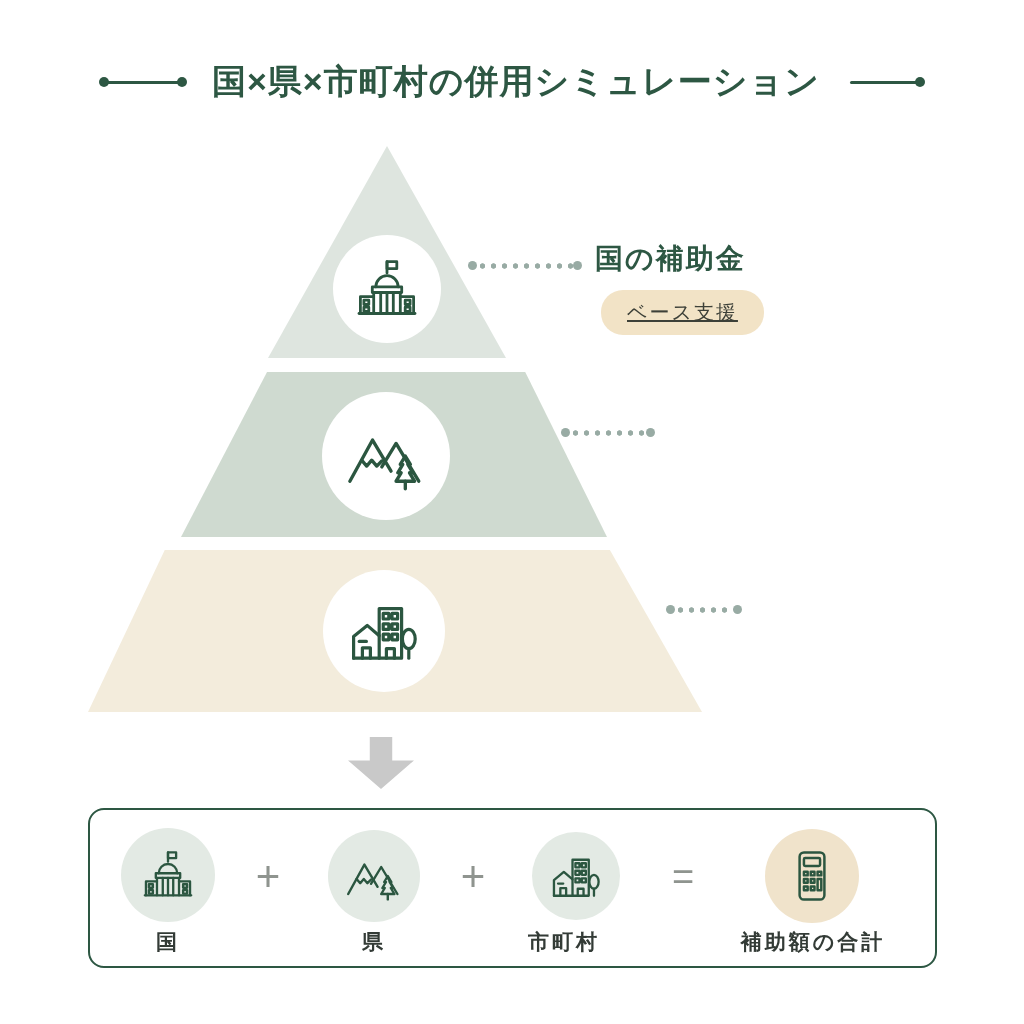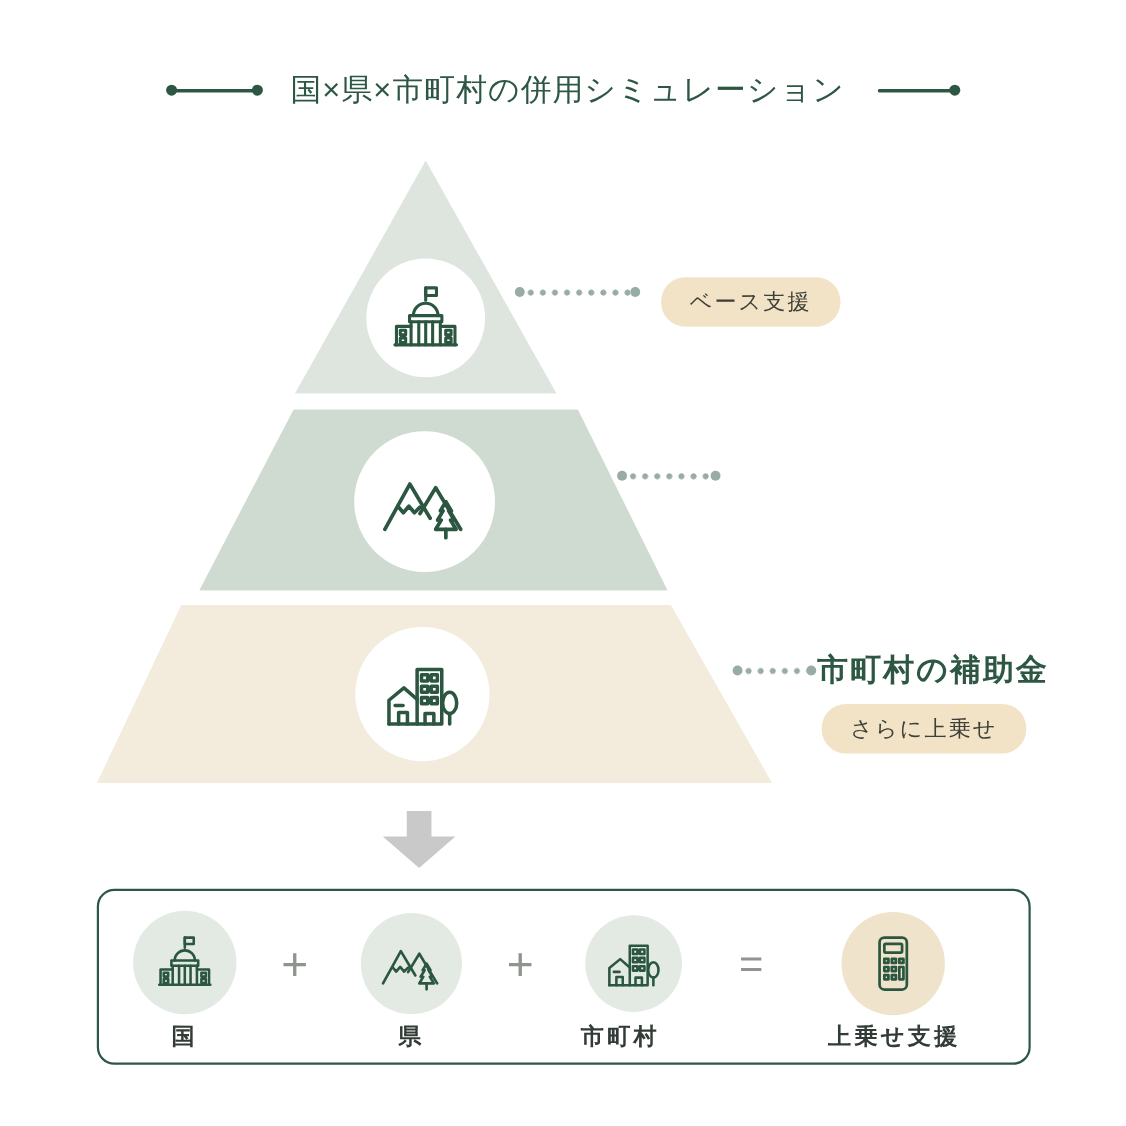--- a/index.html
+++ b/index.html
@@ -18,21 +18,21 @@
     --label-dark:#333b36;
   }
   *{margin:0;padding:0;box-sizing:border-box;}
   html,body{background:#ffffff;}
   body{font-family:"Liberation Sans","DejaVu Sans",sans-serif;}
   .canvas{position:relative;width:1024px;height:1024px;background:#ffffff;overflow:hidden;}
 
   
   .title-row{position:absolute;top:58px;left:0;width:1024px;height:48px;
     display:flex;align-items:center;justify-content:center;gap:30px;}
-  .page-title{font-size:28px;font-weight:400;color:var(--accent-green);letter-spacing:1px;white-space:nowrap;}
+  .page-title{font-size:34px;font-weight:700;color:var(--accent-green);letter-spacing:1px;white-space:nowrap;}
   .deco{height:3px;background:var(--accent-green);border-radius:2px;position:relative;}
   .deco-left{width:78px;}
   .deco-right{width:70px;}
   .deco::after{content:'';position:absolute;right:-5px;top:-3.5px;width:10px;height:10px;border-radius:50%;background:var(--accent-green);}
   .deco-left::before{content:'';position:absolute;left:-5px;top:-3.5px;width:10px;height:10px;border-radius:50%;background:var(--accent-green);}
 
   
   .tier{position:absolute;}
   .tier-1{left:268px;top:146px;width:238px;height:212px;background:var(--tier-top);
     clip-path:polygon(50% 0,100% 100%,0 100%);}
@@ -61,21 +61,21 @@
   .leader-3{left:666px;top:605px;}
   .leader-3 .dots{width:58px;}
 
   
   .annotation{position:absolute;}
   .ann-1{left:595px;top:240px;}
   .ann-2{left:672px;top:406px;}
   .ann-3{left:743px;top:590px;}
   .ann-label{font-size:28px;font-weight:700;color:var(--accent-green);letter-spacing:2px;white-space:nowrap;}
   .pill{display:inline-block;margin-top:12px;background:var(--pill-bg);border-radius:22px;
-    padding:9px 26px;font-size:20px;font-weight:500;color:var(--pill-text);letter-spacing:2px;white-space:nowrap;}
+    padding:9px 26px;font-size:20px;font-weight:500;color:var(--pill-text);letter-spacing:2px;white-space:nowrap;text-decoration:underline;}
   .ann-1 .pill{margin-left:6px;}
   .ann-3 .pill{margin-left:4px;}
 
   
   .down-arrow{position:absolute;left:348px;top:737px;width:66px;height:52px;background:var(--arrow-gray);
     clip-path:polygon(33% 0,67% 0,67% 45%,100% 45%,50% 100%,0 45%,33% 45%);}
 
   
   .formula-box{position:absolute;left:88px;top:808px;width:849px;height:160px;
     border:2px solid var(--accent-green);border-radius:16px;background:#ffffff;}
@@ -180,25 +180,22 @@
     <span class="dots"></span>
     <span class="end-dot"></span>
   </div>
   <div class="leader leader-3">
     <span class="end-dot"></span>
     <span class="dots"></span>
     <span class="end-dot"></span>
   </div>
 
   <div class="annotation ann-1">
+    <div class="ann-label">国の補助金</div>
     <span class="pill">ベース支援</span>
-  </div>
-  <div class="annotation ann-3">
-    <div class="ann-label">市町村の補助金</div>
-    <span class="pill">さらに上乗せ</span>
   </div>
 
   <div class="down-arrow"></div>
 
   <div class="formula-box"></div>
 
   <div class="fcircle fc-gov">
     <svg class="icon-svg" width="58" height="58">
         <use href="#icon-gov"></use>
       </svg>
@@ -218,15 +215,15 @@
   <div class="operator op-eq">=</div>
   <div class="fcircle fc-calc">
     <svg class="icon-svg" width="62" height="62">
         <use href="#icon-calc"></use>
       </svg>
   </div>
 
   <div class="fitem-label fl-gov">国</div>
   <div class="fitem-label fl-mount">県</div>
   <div class="fitem-label fl-town">市町村</div>
-  <div class="fitem-label fl-calc">上乗せ支援</div>
+  <div class="fitem-label fl-calc">補助額の合計</div>
 
 </div>
 
 </body></html>

